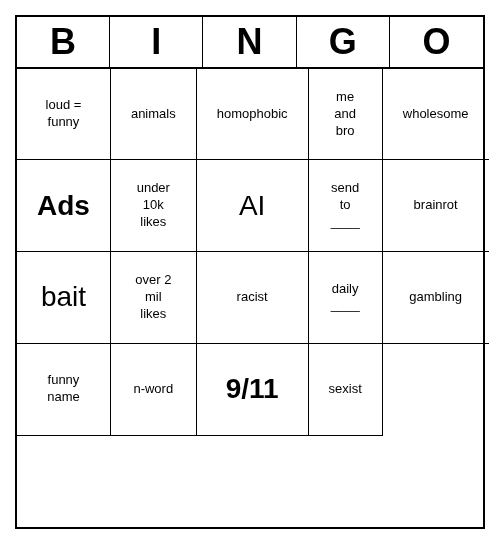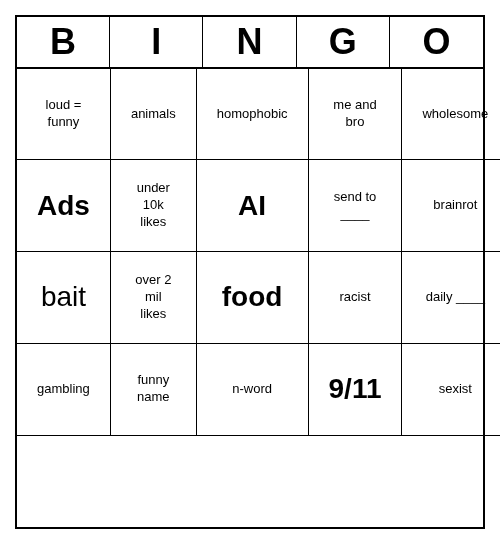--- a/index.html
+++ b/index.html
@@ -79,26 +79,25 @@
       <div class="bingo-header-cell">O</div>
     </div>
   <div class="bingo-grid">
   <div class="bingo-cell">loud = funny</div>
       <div class="bingo-cell">animals</div>
       <div class="bingo-cell">homophobic</div>
       <div class="bingo-cell">me and bro</div>
       <div class="bingo-cell">wholesome</div>
       <div class="bingo-cell large" style="font-size: 28px; font-weight: bold;">Ads</div>
       <div class="bingo-cell">under 10k likes</div>
-      <div class="bingo-cell large" style="font-size: 28px; font-weight: bold;">AI</div>
+      <div class="bingo-cell large" style="font-size: 28px; font-weight: normal;">AI</div>
       <div class="bingo-cell">send to ____</div>
       <div class="bingo-cell">brainrot</div>
       <div class="bingo-cell large" style="font-size: 28px; font-weight: normal;">bait</div>
       <div class="bingo-cell">over 2 mil likes</div>
-      <div class="bingo-cell large" style="font-size: 28px; font-weight: bold;">food</div>
       <div class="bingo-cell">racist</div>
       <div class="bingo-cell">daily ____</div>
       <div class="bingo-cell">gambling</div>
       <div class="bingo-cell">funny name</div>
       <div class="bingo-cell">n-word</div>
       <div class="bingo-cell large" style="font-size: 28px; font-weight: bold;">9/11</div>
       <div class="bingo-cell">sexist</div>
     </div>
 </div>
 

